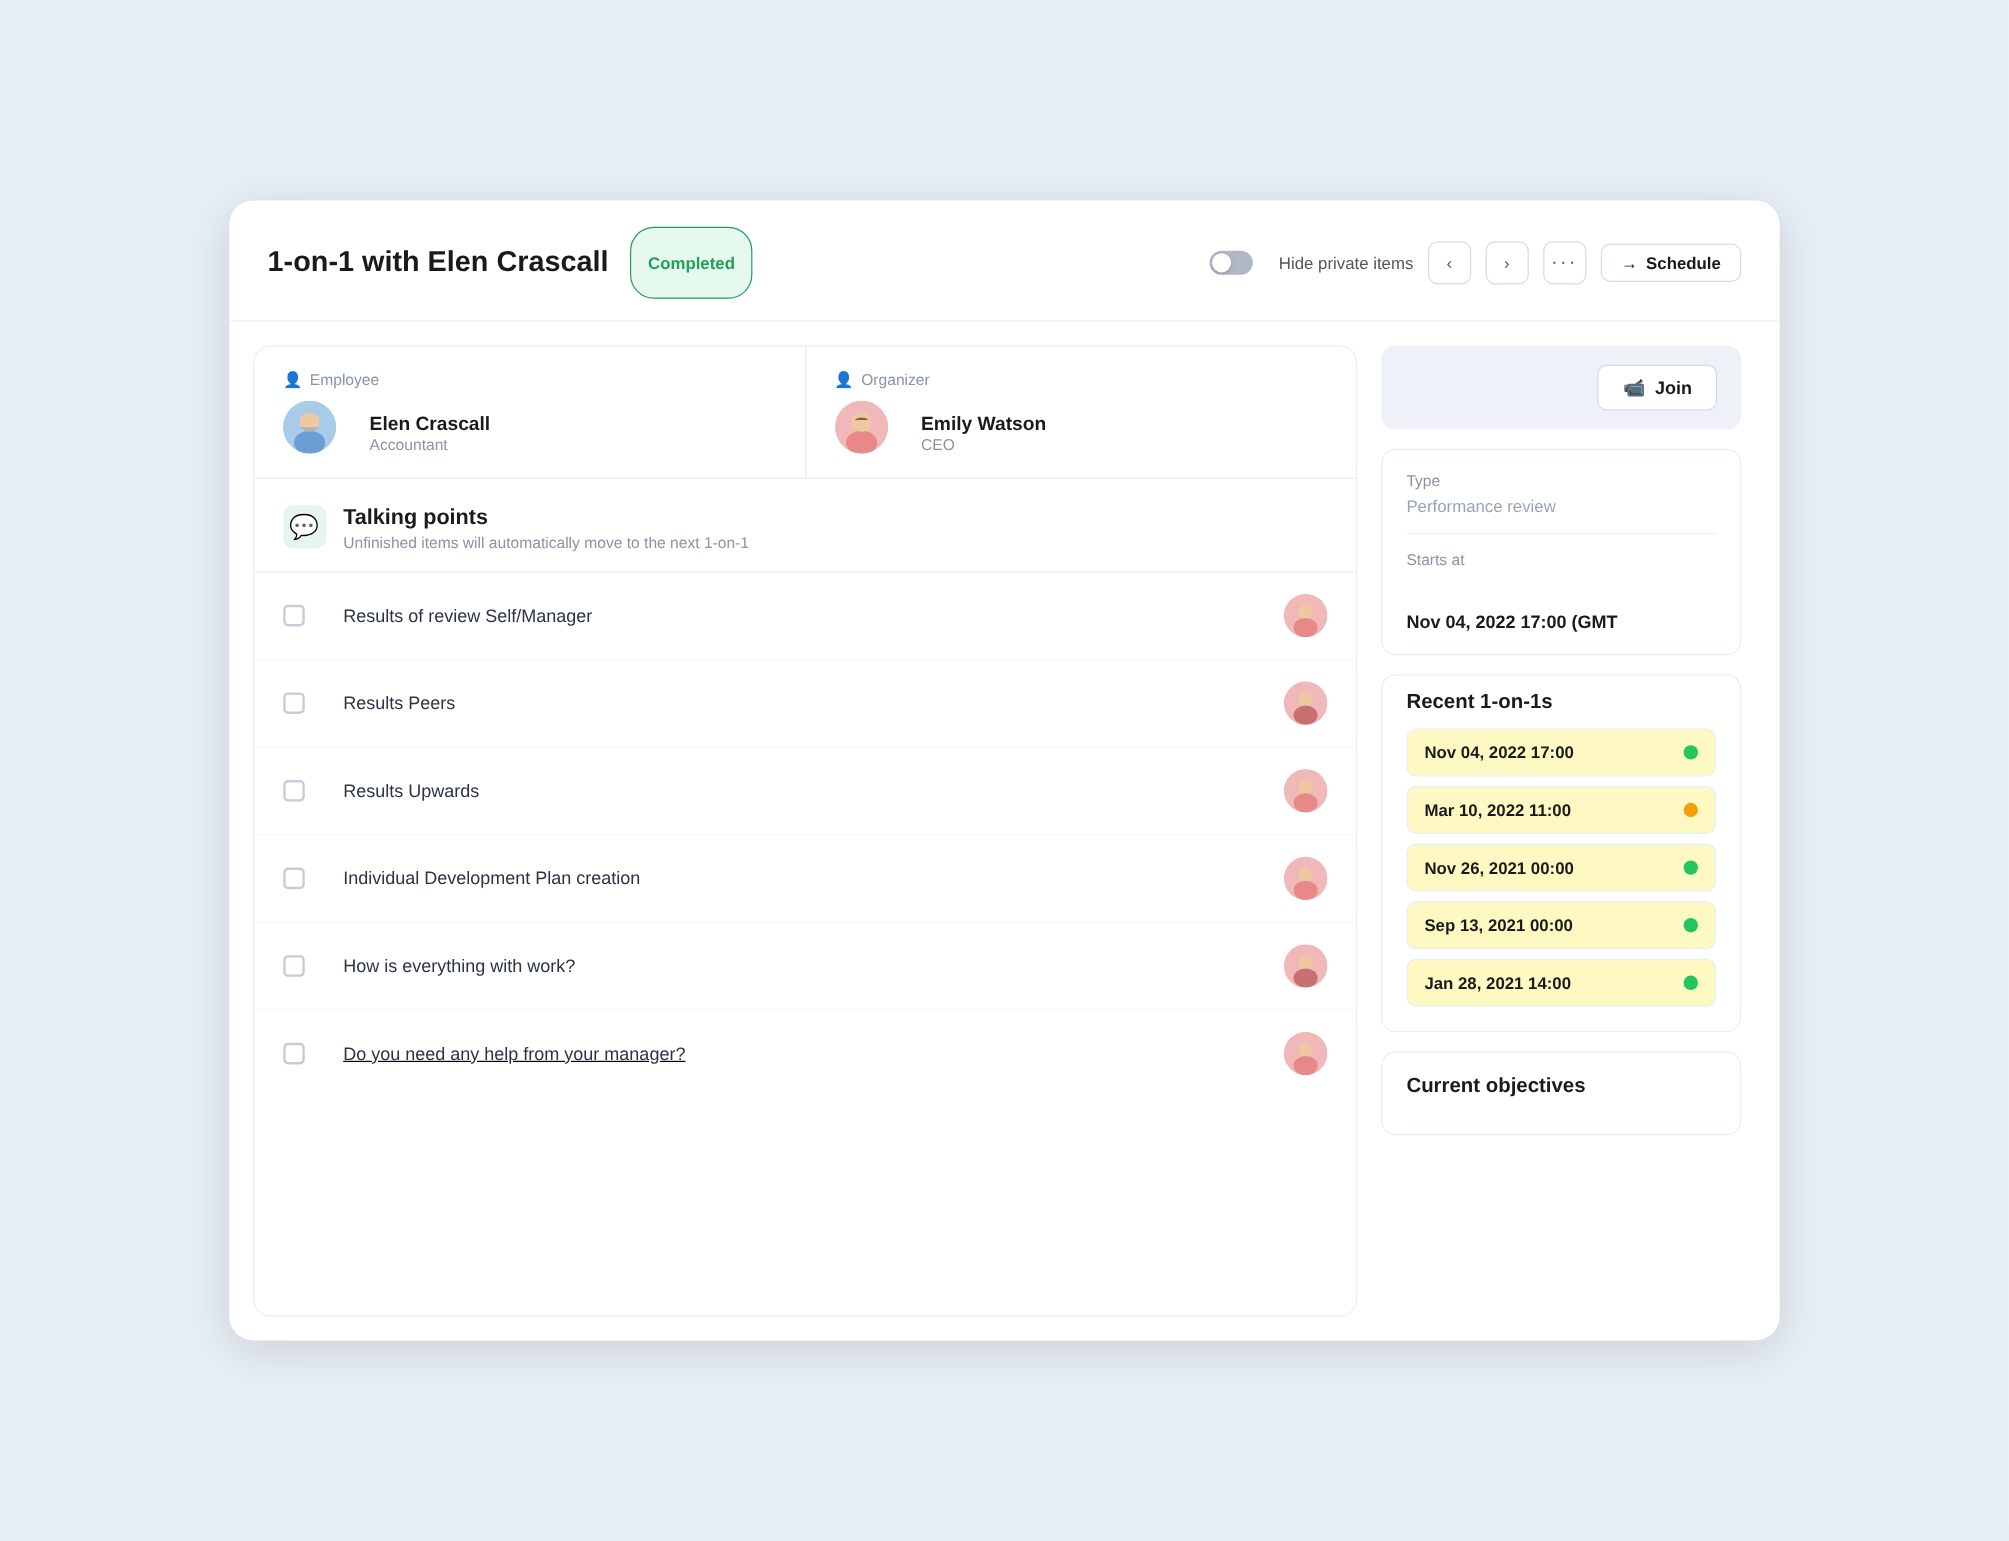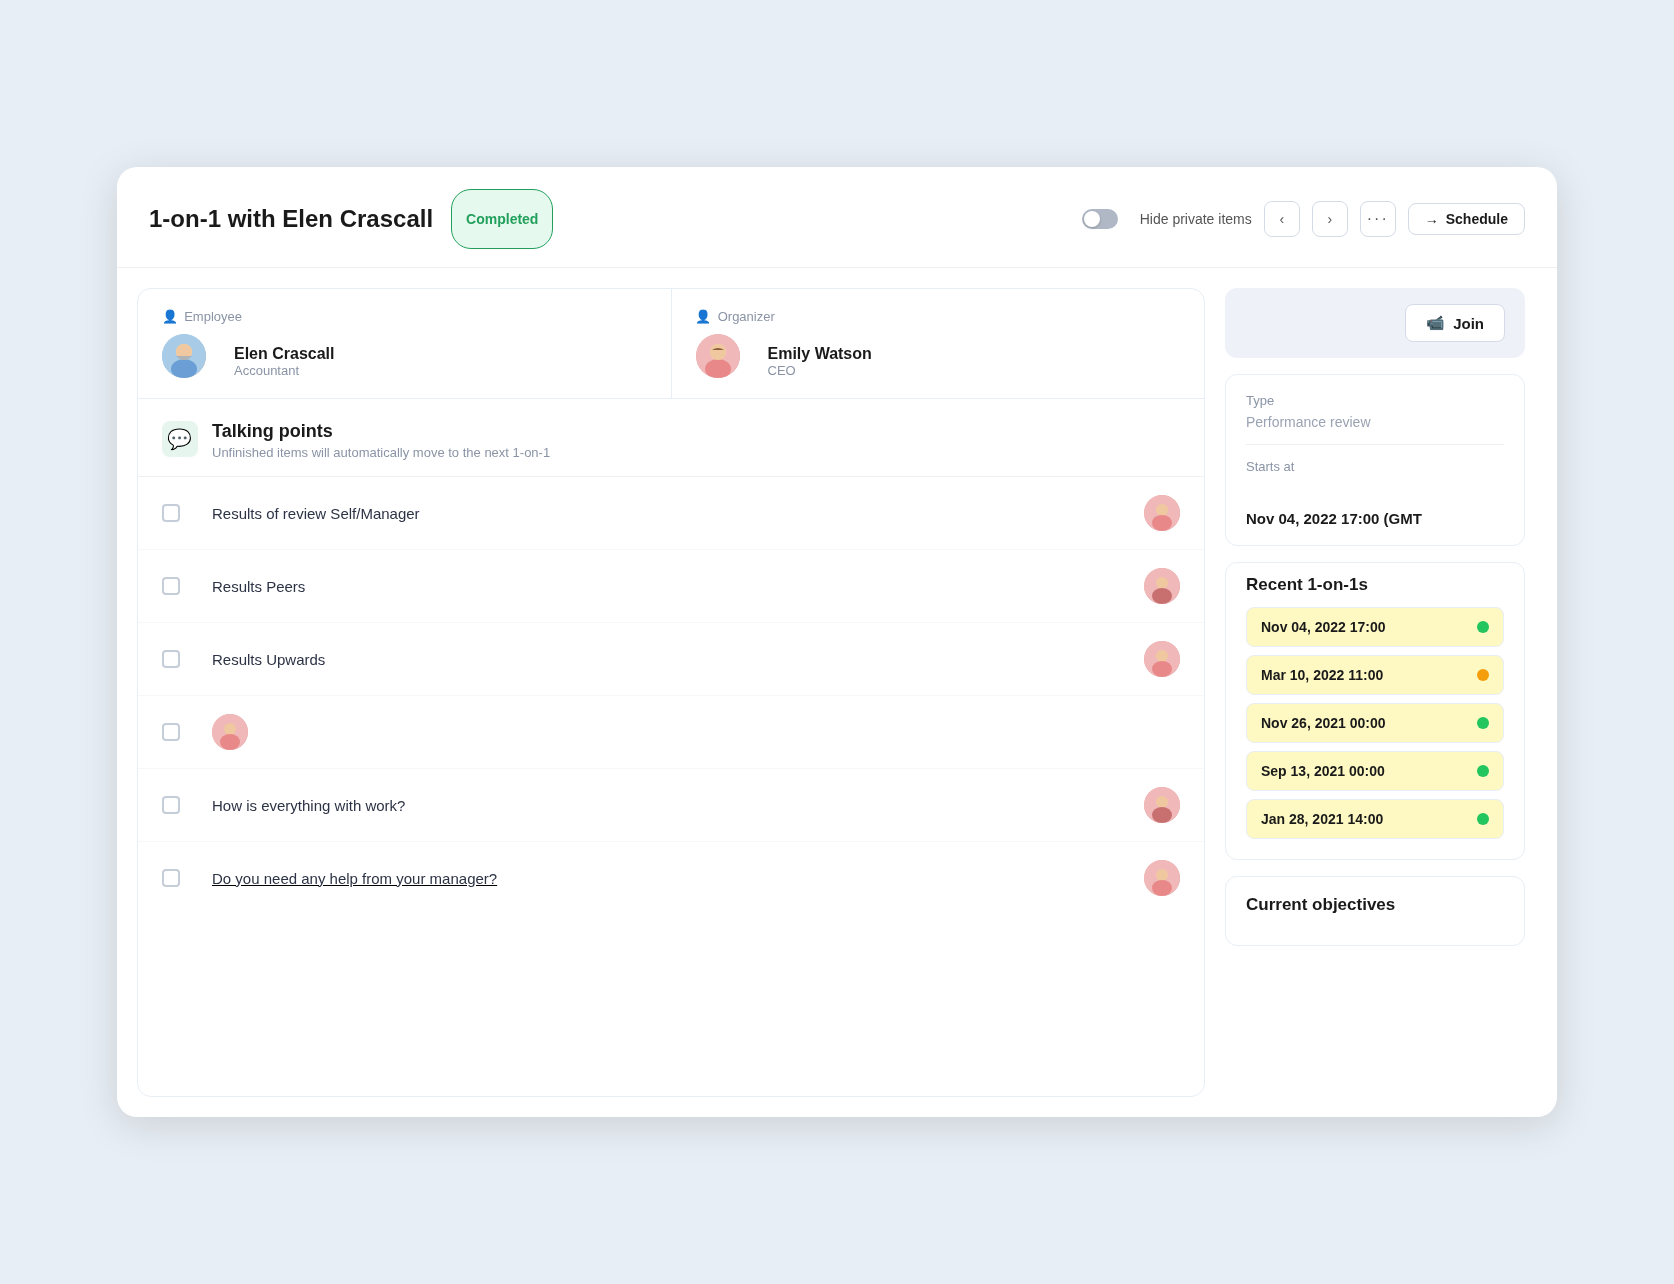--- a/index.html
+++ b/index.html
@@ -8,21 +8,21 @@
       font-family: -apple-system, BlinkMacSystemFont, 'Segoe UI', sans-serif;
       min-height: 100vh;
       display: flex;
       align-items: center;
       justify-content: center;
       padding: 20px;
     }
     .app-container {
       background: #fff;
       border-radius: 20px;
-      width: 1440px;
+      width: 1292px;
       min-height: 950px;
       box-shadow: 0 8px 40px rgba(0,0,0,0.13);
       overflow: hidden;
       display: flex;
       flex-direction: column;
     }
     
     .header {
       display: flex;
       align-items: center;
@@ -461,20 +461,21 @@
           <div class="agenda-avatar">
             <svg width="36" height="36" viewBox="0 0 36 36">
                 <circle cx="18" cy="18" r="18" fill="#f0b8b8"></circle>
                 <ellipse cx="18" cy="15" rx="6" ry="6" fill="#f0c8a0"></ellipse>
                 <ellipse cx="18" cy="28" rx="10" ry="8" fill="#e88888"></ellipse>
               </svg>
           </div>
         </div>
         <div class="agenda-item">
           <div class="checkbox"></div>
+          <span class="agenda-text">Individual Development Plan creation</span>
           <div class="agenda-avatar">
             <svg width="36" height="36" viewBox="0 0 36 36">
                 <circle cx="18" cy="18" r="18" fill="#f0b8b8"></circle>
                 <ellipse cx="18" cy="15" rx="6" ry="6" fill="#f0c8a0"></ellipse>
                 <ellipse cx="18" cy="28" rx="10" ry="8" fill="#e88888"></ellipse>
               </svg>
           </div>
         </div>
         <div class="agenda-item">
           <div class="checkbox"></div>

